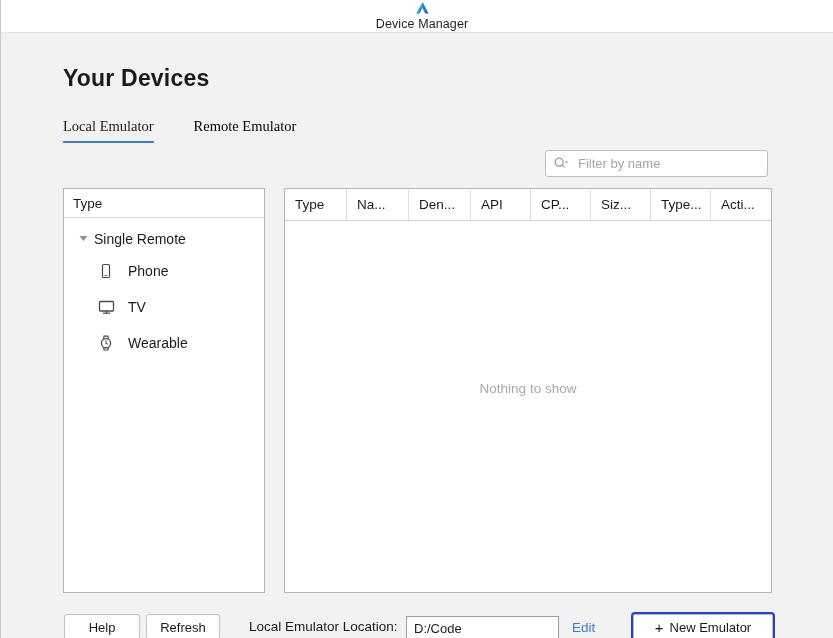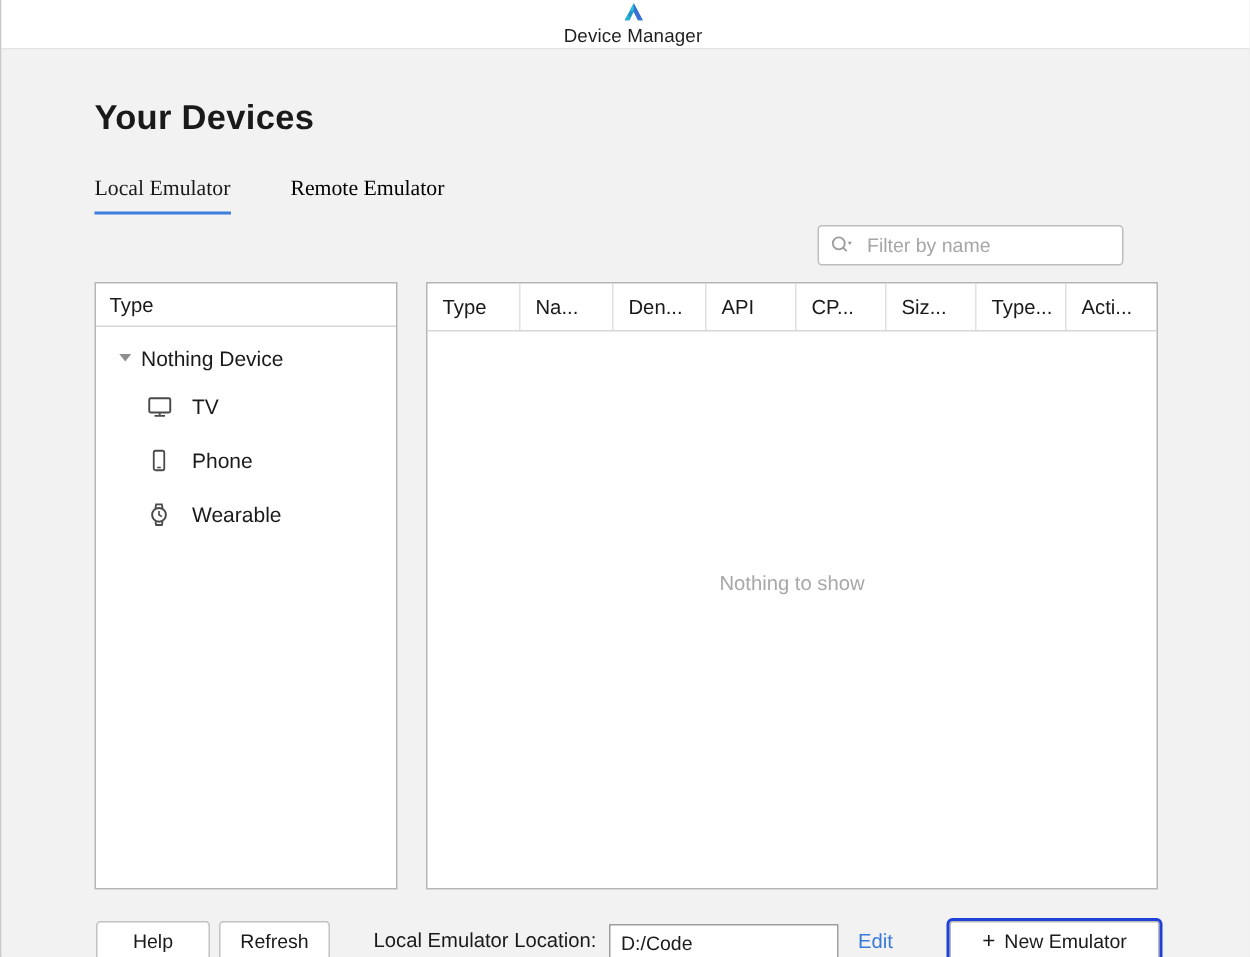--- a/index.html
+++ b/index.html
@@ -87,21 +87,21 @@
   }
   .tab.active {
     color: #1a1a1a;
     border-bottom-color: #3d7ddb;
   }
 
   
   .filter-box {
     position: absolute;
     left: 544px; top: 117px;
-    width: 204px; height: 27px;
+    width: 223px; height: 27px;
     background: #ffffff;
     border: 1px solid #bdbdbd;
     border-radius: 3px;
     display: flex;
     align-items: center;
     padding-left: 8px;
   }
   .filter-icon { display:flex; align-items:center; color:#9b9b9b; }
   .filter-input {
     border: none;
@@ -327,43 +327,43 @@
     <div class="tree-panel">
       <div class="tree-header">Type</div>
       <div class="tree-body">
 
         <div class="tree-group">
           <span class="tree-arrow">
             <svg width="9" height="7" viewBox="0 0 9 7">
                 <path d="M0.5 1 L8.5 1 L4.5 6 Z" fill="#8f8f8f"></path>
               </svg>
           </span>
-          <span>Nothing Device</span>
+          <span>Single Remote</span>
         </div>
 
+
+        <div class="tree-item">
+          <span class="tree-item-icon">
+            <svg width="16" height="16" viewBox="0 0 16 16">
+              <rect x="4.5" y="1.5" width="7" height="13" rx="1.2" fill="none" stroke="#4a4a4a" stroke-width="1.2"></rect>
+              <line x1="6.8" y1="12.6" x2="9.2" y2="12.6" stroke="#4a4a4a" stroke-width="1"></line>
+            </svg>
+          </span>
+          <span>Phone</span>
+        </div>
 
         <div class="tree-item">
           <span class="tree-item-icon">
             <svg width="17" height="16" viewBox="0 0 17 16">
               <rect x="1.5" y="2.5" width="14" height="9.5" rx="1" fill="none" stroke="#4a4a4a" stroke-width="1.3"></rect>
               <line x1="8.5" y1="12" x2="8.5" y2="14" stroke="#4a4a4a" stroke-width="1.2"></line>
               <line x1="5" y1="14.2" x2="12" y2="14.2" stroke="#4a4a4a" stroke-width="1.2"></line>
             </svg>
           </span>
           <span>TV</span>
-        </div>
-
-        <div class="tree-item">
-          <span class="tree-item-icon">
-            <svg width="16" height="16" viewBox="0 0 16 16">
-              <rect x="4.5" y="1.5" width="7" height="13" rx="1.2" fill="none" stroke="#4a4a4a" stroke-width="1.2"></rect>
-              <line x1="6.8" y1="12.6" x2="9.2" y2="12.6" stroke="#4a4a4a" stroke-width="1"></line>
-            </svg>
-          </span>
-          <span>Phone</span>
         </div>
 
         <div class="tree-item">
           <span class="tree-item-icon">
             <svg width="16" height="16" viewBox="0 0 16 16">
               <circle cx="8" cy="8.2" r="4.6" fill="none" stroke="#4a4a4a" stroke-width="1.3"></circle>
               <path d="M5.6 3.9 L6.1 1.2 L9.9 1.2 L10.4 3.9" fill="none" stroke="#4a4a4a" stroke-width="1.2"></path>
               <path d="M5.6 12.5 L6.1 15 L9.9 15 L10.4 12.5" fill="none" stroke="#4a4a4a" stroke-width="1.2"></path>
               <path d="M8 5.6 L8 8.2 L9.9 9.4" fill="none" stroke="#4a4a4a" stroke-width="1.1"></path>
             </svg>

